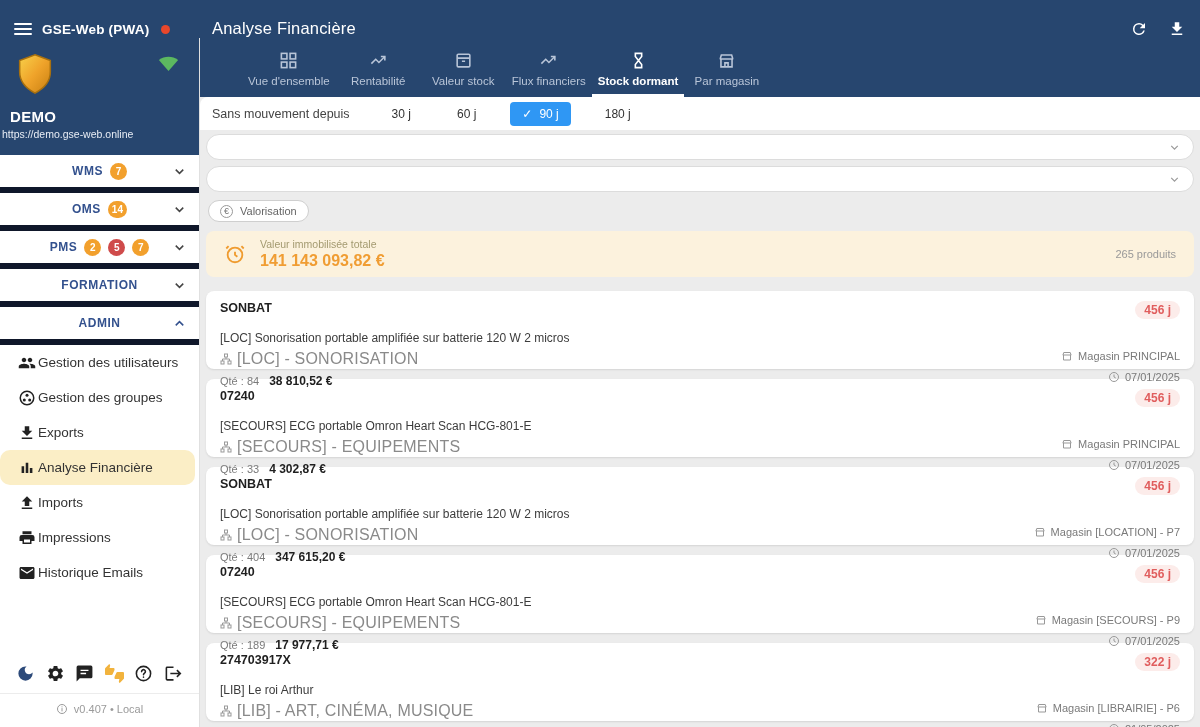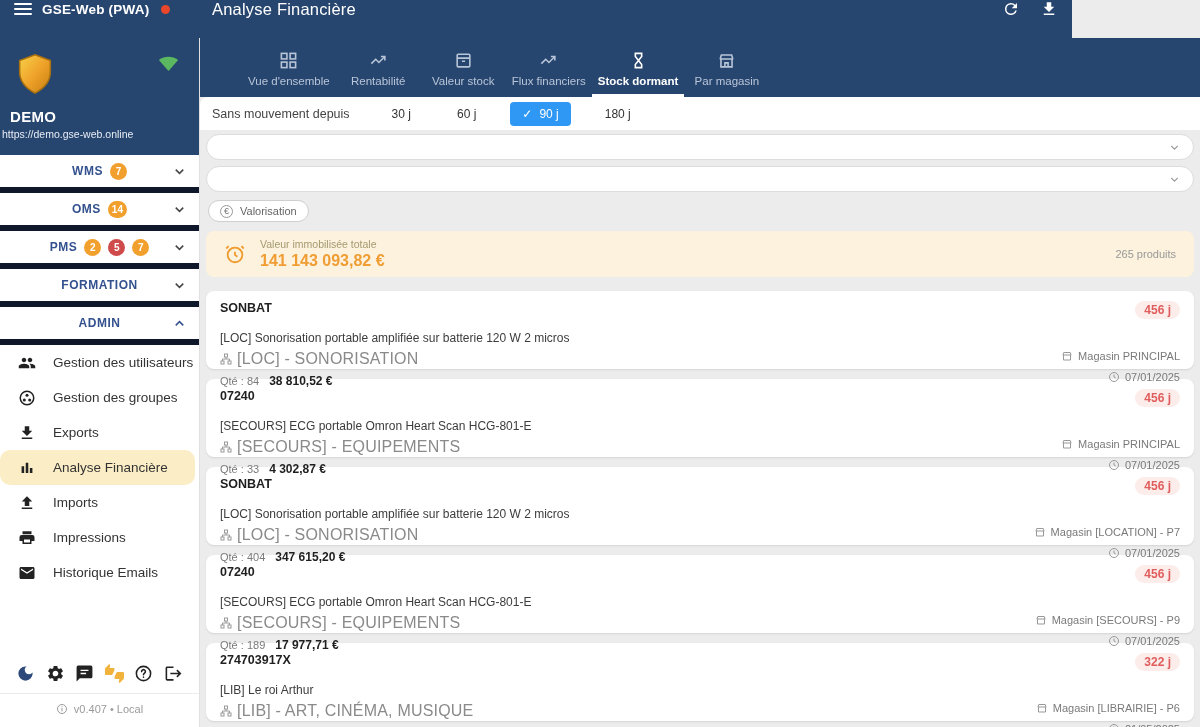--- a/index.html
+++ b/index.html
@@ -9,21 +9,21 @@
     --badge-red-txt:#e05d5d; --badge-red-bg:#fcecea;
     --g-orange:#f2a02d; --g-red:#cf4b4b;
     --active-bg:#fbeec6;
   }
   *{box-sizing:border-box}
   html,body{margin:0;padding:0}
   body{width:1200px;height:727px;overflow:hidden;font-family:"Liberation Sans",sans-serif;background:var(--gray-bg)}
   svg{display:block}
 
   
-  .topbar{position:fixed;top:0;left:0;width:1072px;height:38px;background:var(--navy);display:flex;align-items:flex-start;color:#fff;z-index:5}
+  .topbar{position:fixed;top:0;left:0;width:1200px;height:38px;background:var(--navy);display:flex;align-items:flex-end;color:#fff;z-index:5}
   .brandzone{width:200px;display:flex;align-items:center;gap:10px;padding-left:14px}
   .burger{width:18px;cursor:pointer}
   .burger div{height:2px;background:#fff;margin:3px 0;border-radius:1px}
   .brand{font-size:13.5px;font-weight:bold;letter-spacing:.2px}
   .reddot{width:9px;height:9px;border-radius:50%;background:#e8472b;margin-left:2px}
   .pagetitle{font-size:16.5px;font-weight:500;margin-left:12px;letter-spacing:.2px}
   .topbar-actions{margin-left:auto;display:flex;align-items:center;gap:20px;padding-right:14px}
   .topbar-actions svg{width:18px;height:18px;cursor:pointer}
 
   
@@ -35,21 +35,21 @@
   .shield{position:absolute;left:12px;top:12px}
   .wifi{position:absolute;right:20px;top:18px}
   .org{position:absolute;left:10px;top:70px;font-size:15px;font-weight:bold;letter-spacing:.3px}
   .orgurl{position:absolute;left:2px;top:90px;font-size:10.5px;color:#e8edf5}
   .group{height:38px;display:flex;align-items:center;justify-content:center;position:relative;border-bottom:6px solid #0f172a;cursor:pointer;flex:none}
   .glabel{font-size:12px;font-weight:bold;color:#33518e;letter-spacing:.5px}
   .gbadge{min-width:17px;height:17px;border-radius:9px;background:var(--g-orange);color:#fff;font-size:10px;font-weight:bold;display:inline-flex;align-items:center;justify-content:center;padding:0 4px;margin-left:7px}
   .gbadge.red{background:var(--g-red)}
   .gchev{position:absolute;right:12px;width:15px;height:15px}
   .gchev.up{transform:rotate(180deg)}
-  .aitem{height:35px;display:flex;align-items:center;padding-left:18px;gap:17px;font-size:13.5px;color:#333;cursor:pointer;flex:none}
+  .aitem{height:35px;display:flex;align-items:center;padding-left:18px;gap:2px;font-size:13.5px;color:#333;cursor:pointer;flex:none}
   .aitem svg{width:18px;height:18px;flex:none}
   .aitem.active{background:var(--active-bg);border-radius:10px;margin-right:4px}
   .side-foot{margin-top:auto}
   .foot-icons{display:flex;align-items:center;justify-content:space-between;padding:8px 16px 10px}
   .foot-icons svg{width:19px;height:19px;cursor:pointer}
   .foot-ver{border-top:1px solid #ececec;display:flex;align-items:center;justify-content:center;gap:6px;color:#9a9a9a;font-size:11px;padding:9px 0 12px}
   .foot-ver svg{width:12px;height:12px}
 
   
   .main{flex:1;display:flex;flex-direction:column;min-width:0}

